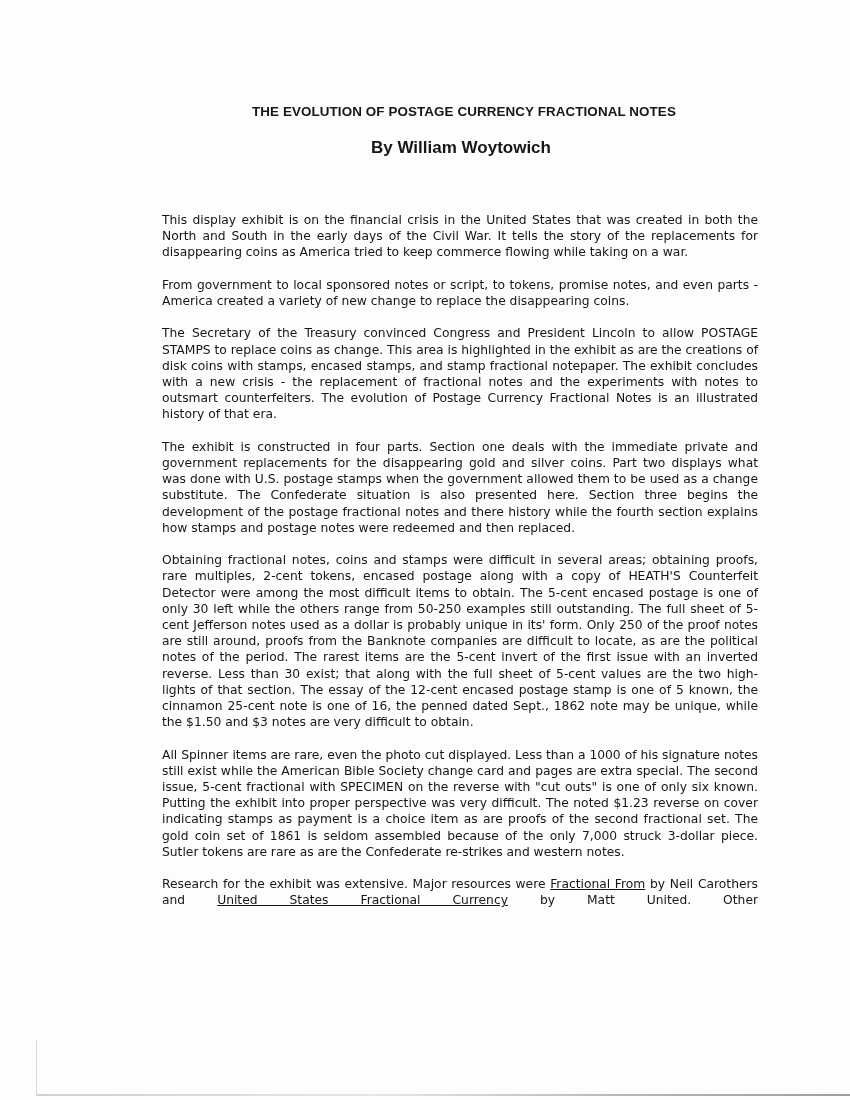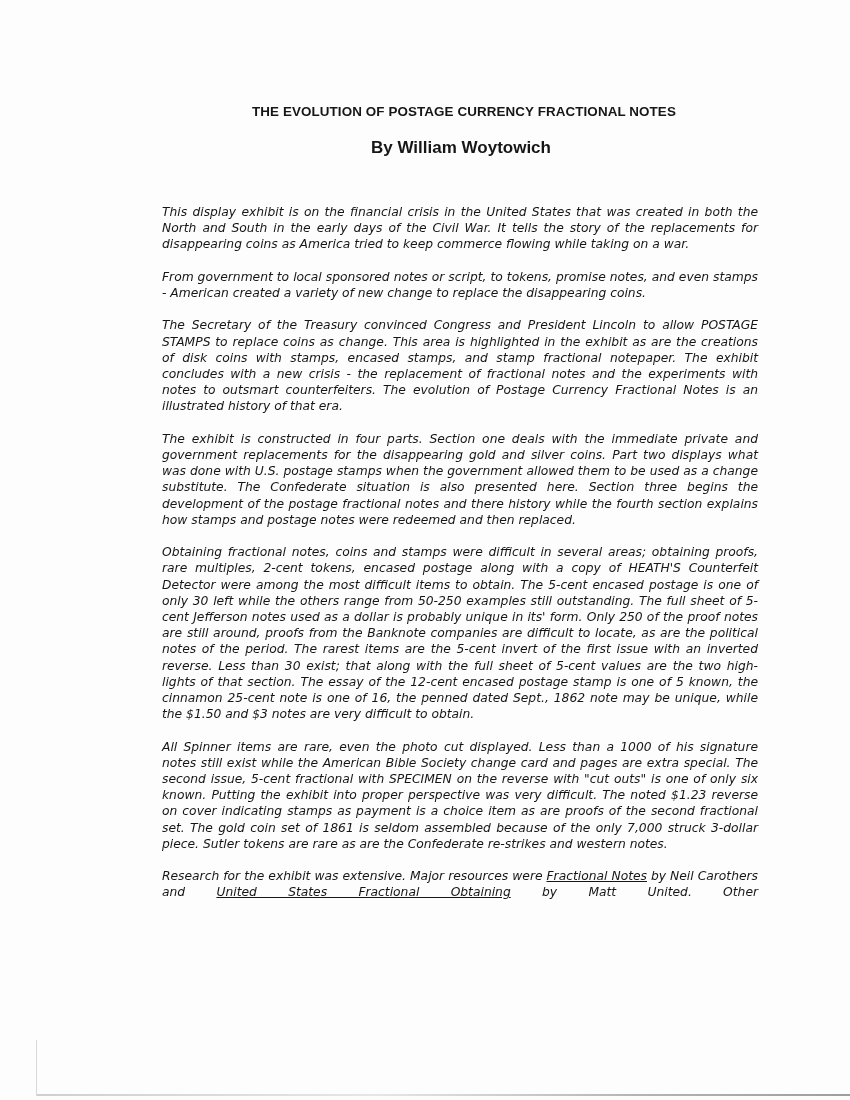--- a/index.html
+++ b/index.html
@@ -18,22 +18,22 @@
     font-family: "Liberation Sans", sans-serif;
     font-weight: bold; font-size: 13.4px; letter-spacing: 0.1px;
   }
   .byline {
     position: absolute; top: 138px; left: 0; width: 850px;
     text-align: center;
     font-family: "Liberation Sans", sans-serif;
     font-weight: bold; font-size: 17px;
   }
   .body {
-    position: absolute; left: 126px; top: 204px; width: 596px;
-    font-size: 12.3px; line-height: 16.2px; font-style: italic;
+    position: absolute; left: 126px; top: 212px; width: 596px;
+    font-size: 12.3px; line-height: 16.2px;
   }
   .para { margin: 0 0 16.2px 0; text-align: justify; }
   .book { text-decoration: underline; }
   .bottom-edge {
     position: absolute; left: 0; top: 1094px; width: 850px; height: 2px;
     background: linear-gradient(to right, #cfcfcf, #e6e6e6 40%, #b5b5b5 70%, #9a9a9a);
   }
   .left-edge {
     position: absolute; left: 0; top: 1040px; width: 1px; height: 56px; background: #d8d8d8;
   }
@@ -43,26 +43,26 @@
 </style>
 </head>
 <body>
 
 <div class="page">
   <div class="title">THE EVOLUTION OF POSTAGE CURRENCY FRACTIONAL NOTES</div>
   <div class="byline">By William Woytowich</div>
 
   <div class="body">
     <p class="para">This display exhibit is on the financial crisis in the United States that was created in both the North and South in the early days of the Civil War.  It tells the story of the replacements for disappearing coins as America tried to keep commerce flowing while taking on a war.</p>
-    <p class="para">From government to local sponsored notes or script, to tokens, promise notes, and even stamps - American created a variety of new change to replace the disappearing coins.</p>
+    <p class="para">From government to local sponsored notes or script, to tokens, promise notes, and even parts - America created a variety of new change to replace the disappearing coins.</p>
     <p class="para">The Secretary of the Treasury convinced Congress and President Lincoln to allow POSTAGE STAMPS to replace coins as change.  This area is highlighted in the exhibit as are the creations of disk coins with stamps, encased stamps, and stamp fractional notepaper. The exhibit concludes with a new crisis - the replacement of fractional notes and the experiments with notes to outsmart counterfeiters. The evolution of Postage Currency Fractional Notes is an illustrated history of that era.</p>
     <p class="para">The exhibit is constructed in four parts. Section one deals with the immediate private and government replacements for the disappearing gold and silver coins. Part two displays what was done with U.S. postage stamps when the government allowed them to be used as a change substitute. The Confederate situation is also presented here. Section three begins the development of the postage fractional notes and there history while the fourth section explains how stamps and postage notes were redeemed and then replaced.</p>
     <p class="para">Obtaining fractional notes, coins and stamps were difficult in several areas; obtaining proofs, rare multiples, 2-cent tokens, encased postage along with a copy of HEATH'S Counterfeit Detector were among the most difficult items to obtain. The 5-cent encased postage is one of only 30 left while the others range from 50-250 examples still outstanding.  The full sheet of 5-cent Jefferson notes used as a dollar is probably unique in its' form. Only 250 of the proof notes are still around, proofs from the Banknote companies are difficult to locate, as are the political notes of the period. The  rarest items are the 5-cent invert of the first issue with an inverted reverse. Less than 30 exist; that along with the full sheet of 5-cent values are the two high-lights of that section. The essay of the 12-cent encased postage stamp is one of 5 known, the cinnamon 25-cent note is one of 16, the penned dated Sept., 1862 note may be unique, while the $1.50 and $3 notes are very difficult to obtain.</p>
     <p class="para">All Spinner items are rare, even the photo cut displayed. Less than a 1000 of his signature notes still exist while the American Bible Society change card and pages are extra special. The second issue, 5-cent fractional with SPECIMEN on the reverse with "cut outs" is one of only six known. Putting the exhibit into proper perspective was very difficult. The noted $1.23 reverse on cover indicating stamps as payment is a choice item as are proofs of the second fractional set. The gold coin set of 1861 is seldom assembled because of the only 7,000 struck 3-dollar piece. Sutler tokens are rare as are the Confederate re-strikes and western notes.</p>
     <p class="para" style="text-align: justify; text-align-last: justify;">
-      <span>Research for the exhibit was extensive.  Major resources were </span><span class="book">Fractional Notes</span><span> by Neil Carothers and </span><span class="book">United States Fractional Obtaining</span><span> by Matt United.  Other</span>
+      <span>Research for the exhibit was extensive.  Major resources were </span><span class="book">Fractional From</span><span> by Neil Carothers and </span><span class="book">United States Fractional Currency</span><span> by Matt United.  Other</span>
     </p>
   </div>
 
   <div class="bottom-edge"></div>
   <div class="left-edge"></div>
   <div class="right-edge"></div>
 </div>
 
 </body></html>

